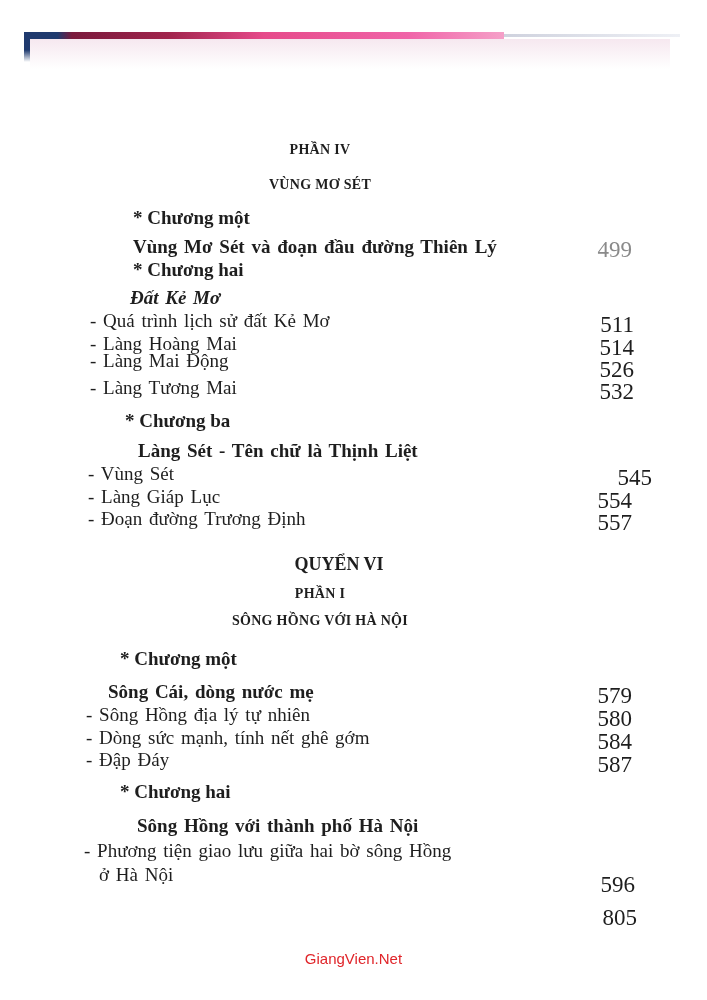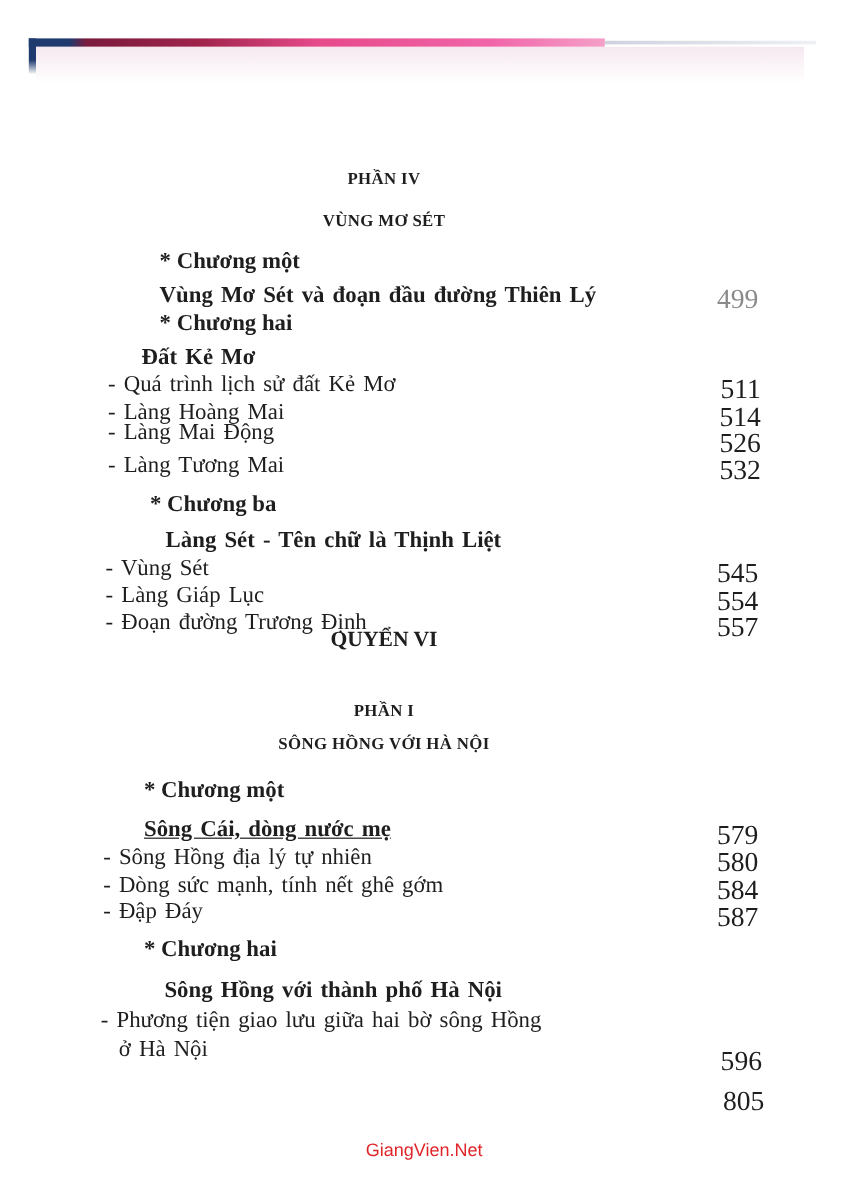--- a/index.html
+++ b/index.html
@@ -46,47 +46,47 @@
 <div class="page-shadow"></div>
 
 <div class="line center heading-sm" style="top:142px;">PHẦN IV</div>
 <div class="line center heading-sm" style="top:177px;">VÙNG MƠ SÉT</div>
 
 <div class="line chap" style="left:133px; top:207px;">* Chương một</div>
 <div class="line title" style="left:133px; top:236px;">Vùng Mơ Sét và đoạn đầu đường Thiên Lý</div>
 <div class="page faint" style="left:572px; top:237px;">499</div>
 
 <div class="line chap" style="left:133px; top:259px;">* Chương hai</div>
-<div class="line title" style="left:118px; top:287px;">Đất Kẻ Mơ</div>
+<div class="line title" style="left:130px; top:287px;font-style:italic;">Đất Kẻ Mơ</div>
 
 <div class="line item" style="left:90px; top:310px;">- Quá trình lịch sử đất Kẻ Mơ</div>
 <div class="page" style="left:574px; top:312px;">511</div>
 <div class="line item" style="left:90px; top:333px;">- Làng Hoàng Mai</div>
 <div class="page" style="left:574px; top:335px;">514</div>
 <div class="line item" style="left:90px; top:350px;">- Làng Mai Động</div>
 <div class="page" style="left:574px; top:357px;">526</div>
 <div class="line item" style="left:90px; top:377px;">- Làng Tương Mai</div>
 <div class="page" style="left:574px; top:379px;">532</div>
 
 <div class="line chap" style="left:125px; top:410px;">* Chương ba</div>
 <div class="line title" style="left:125px; top:440px;margin-left:13px;">Làng Sét - Tên chữ là Thịnh Liệt</div>
 
 <div class="line item" style="left:88px; top:463px;">- Vùng Sét</div>
-<div class="page" style="left:572px; top:465px;">545</div>
+<div class="page" style="left:592px; top:465px;">545</div>
 <div class="line item" style="left:88px; top:486px;">- Làng Giáp Lục</div>
 <div class="page" style="left:572px; top:488px;">554</div>
 <div class="line item" style="left:88px; top:508px;">- Đoạn đường Trương Định</div>
 <div class="page" style="left:572px; top:510px;">557</div>
 
-<div class="line center heading-md" style="top:522px;">QUYỂN VI</div>
+<div class="line center heading-md" style="top:554px;margin-left:19px;">QUYỂN VI</div>
 <div class="line center heading-sm" style="top:586px;">PHẦN I</div>
 <div class="line center heading-sm" style="top:613px;">SÔNG HỒNG VỚI HÀ NỘI</div>
 
 <div class="line chap" style="left:120px; top:648px;">* Chương một</div>
-<div class="line title" style="left:120px; top:681px;text-decoration:underline;">Sông Cái, dòng nước mẹ</div>
+<div class="line title" style="left:108px; top:681px;">Sông Cái, dòng nước mẹ</div>
 <div class="page" style="left:572px; top:683px;">579</div>
 
 <div class="line item" style="left:86px; top:704px;">- Sông Hồng địa lý tự nhiên</div>
 <div class="page" style="left:572px; top:706px;">580</div>
 <div class="line item" style="left:86px; top:727px;">- Dòng sức mạnh, tính nết ghê gớm</div>
 <div class="page" style="left:572px; top:729px;">584</div>
 <div class="line item" style="left:86px; top:749px;">- Đập Đáy</div>
 <div class="page" style="left:572px; top:752px;">587</div>
 
 <div class="line chap" style="left:120px; top:781px;">* Chương hai</div>

